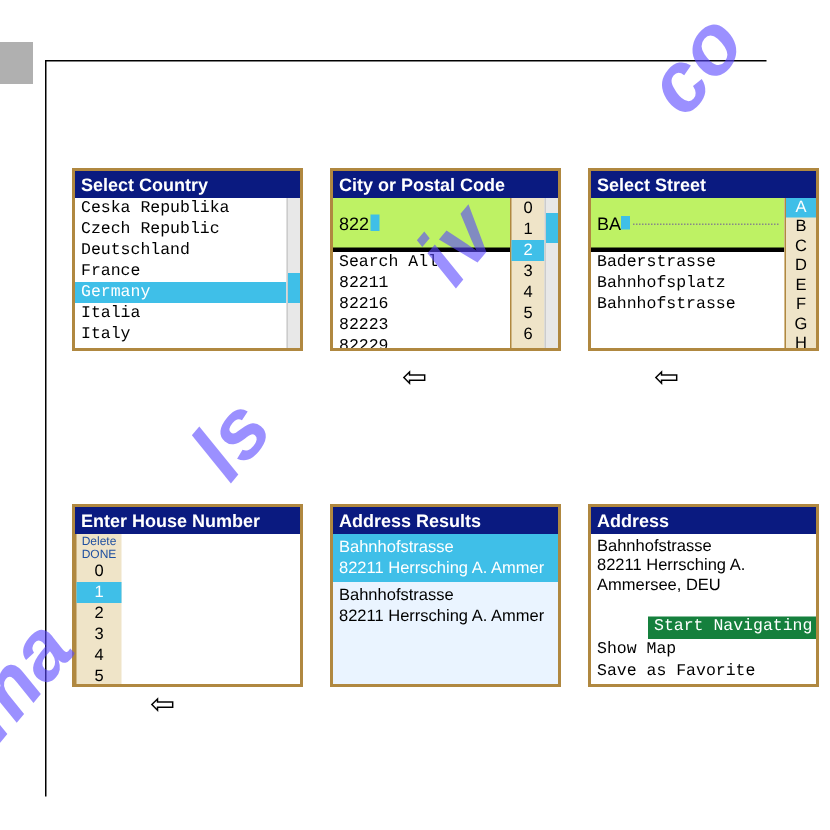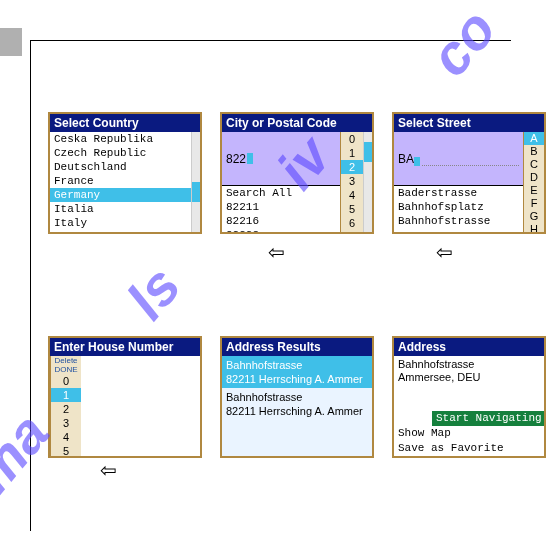--- a/index.html
+++ b/index.html
@@ -49,23 +49,23 @@
     background: #0a1a80;
     color: #fff;
     font-weight: bold;
     padding: 2px 4px;
     font-size: 12px;
     display: flex;
     justify-content: space-between;
     align-items: center;
   }
   .input-row {
-    background: #c4b5fd;
-    padding: 19px 4px;
-    border-bottom: 1px solid #000000;
+    background: #bef264;
+    padding: 9px 4px;
+    border-bottom: 3px solid #000000;
     display: flex;
     align-items: center;
     height: 15px;
   }
   .input-text {
     display: inline-block;
   }
   .cursor-block {
     display: inline-block;
     width: 6px;
@@ -158,21 +158,21 @@
   }
   .spinner.alpha {
     width: 20px;
   }
   .spinner.alpha .sp-item {
     line-height: 13px;
     font-size: 11px;
   }
   .street-input {
     display: flex;
-    align-items: flex-end;
+    align-items: center;
     flex: 1;
   }
   .street-cursor {
     display: inline-block;
     width: 6px;
     height: 9px;
     background: #3fbfe8;
   }
   .dashline {
     flex: 1;
@@ -320,20 +320,21 @@
         <div class="result-block">Bahnhofstrasse<br>82211 Herrsching A. Ammer</div>
       </div>
   </div>
 
   <div class="panel">
     <div class="titlebar">
         <span>Address</span>
       </div>
     <div class="addr-top" id="addr-lines">
         <div>Bahnhofstrasse</div>
+        <div>82211 Herrsching A.</div>
         <div>Ammersee, DEU</div>
       </div>
     <div class="actions" id="addr-actions">
         <div class="item sel">Start Navigating</div>
         <div class="item">Show Map</div>
         <div class="item">Save as Favorite</div>
       </div>
   </div>
 
 </div>

